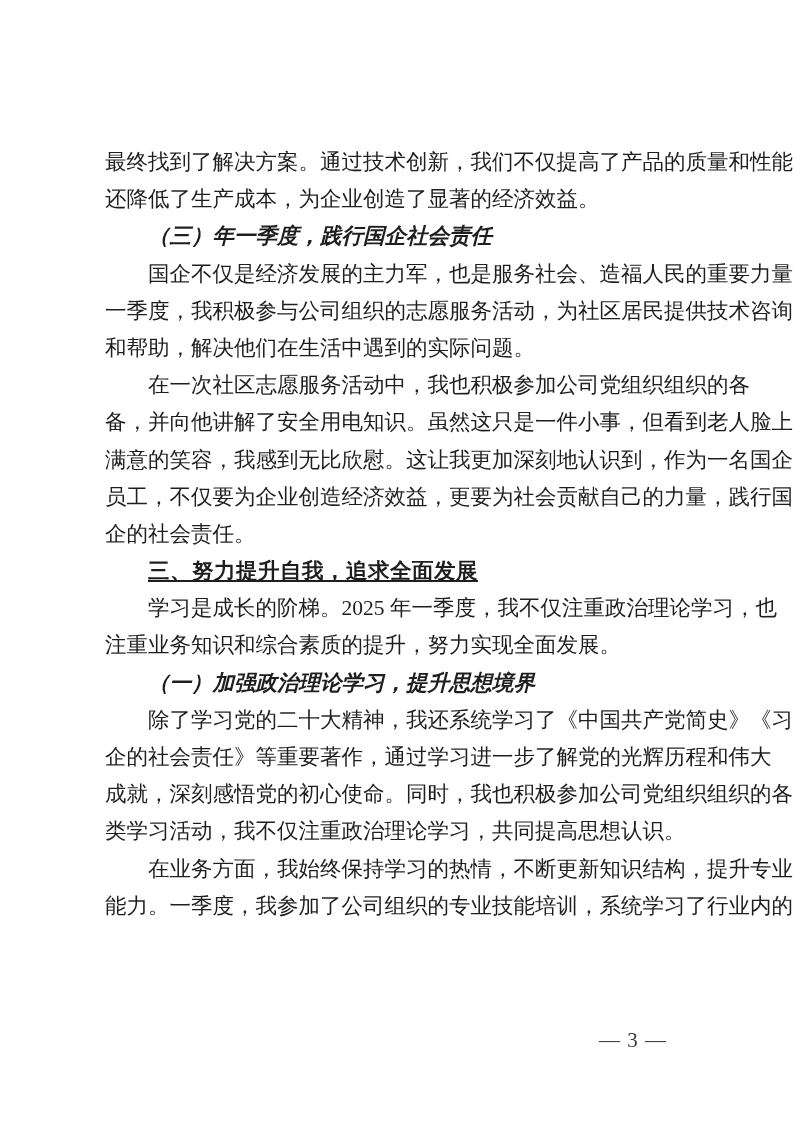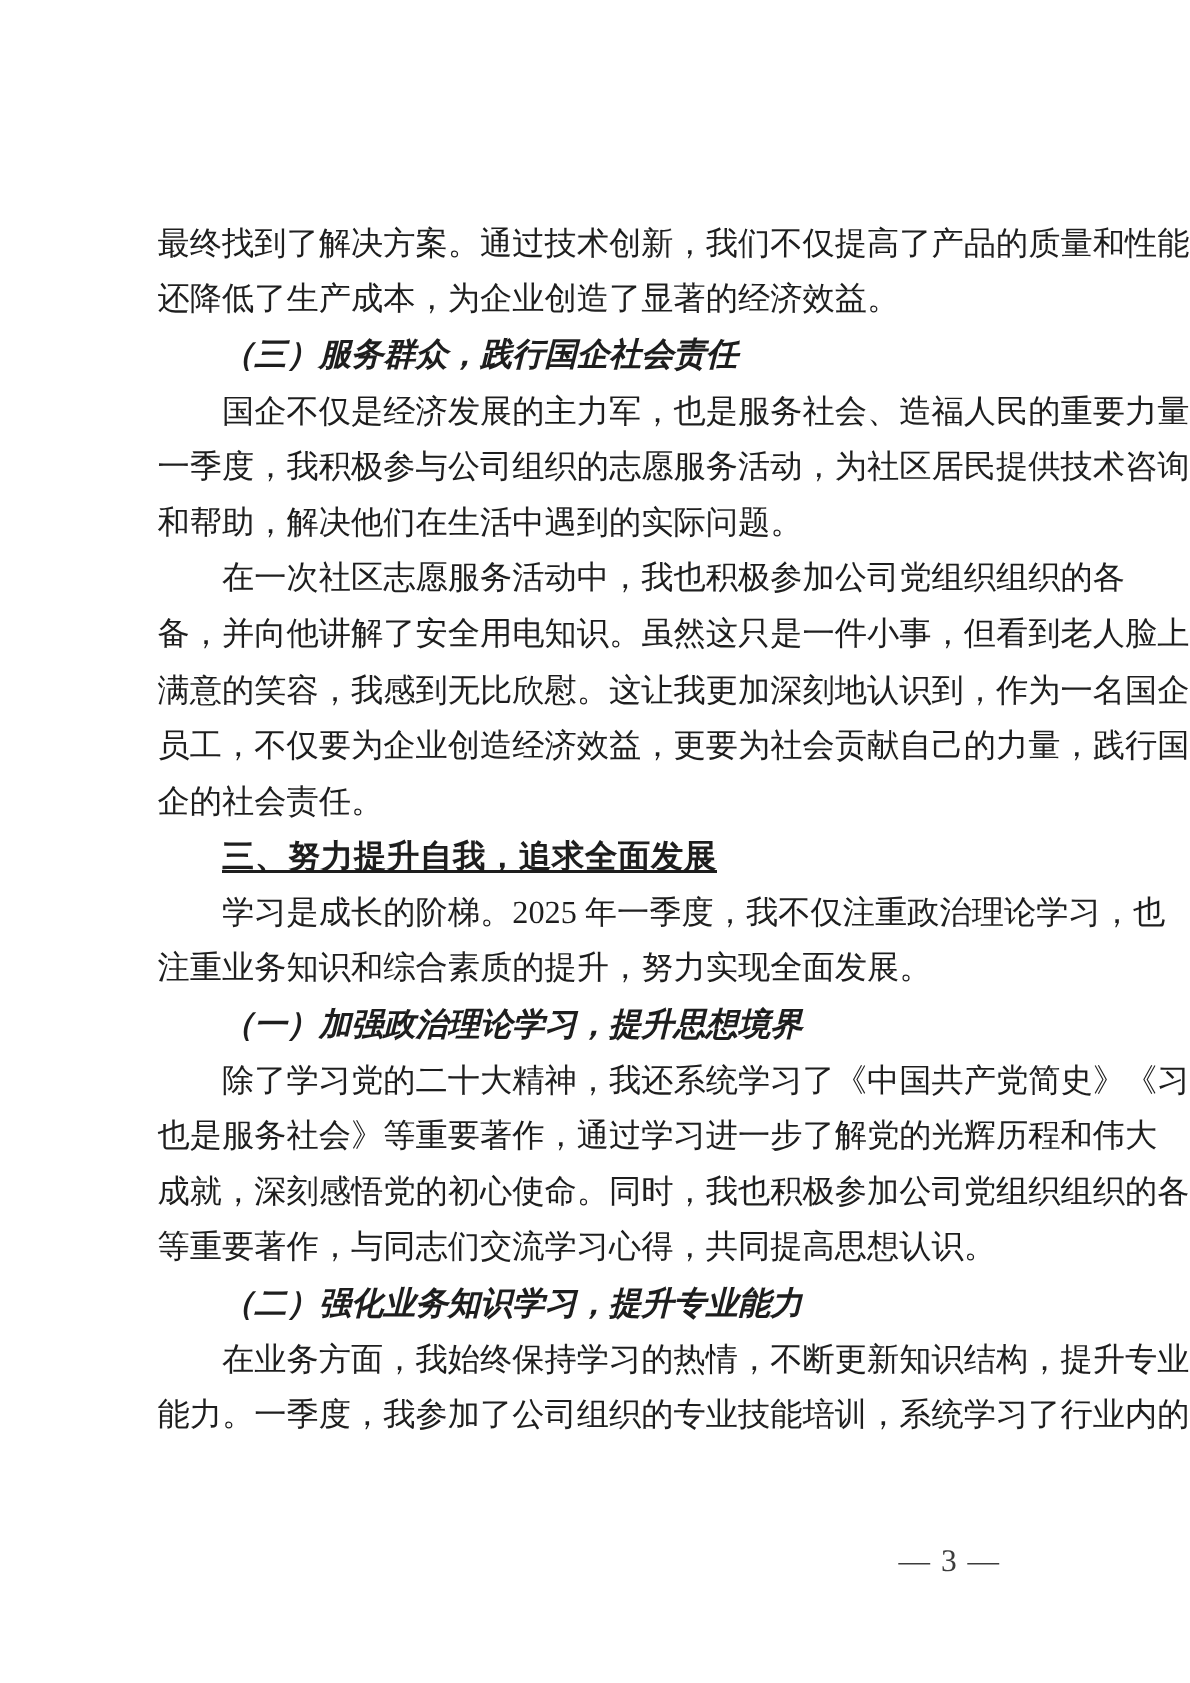--- a/index.html
+++ b/index.html
@@ -63,21 +63,21 @@
 </head>
 <body>
 
 <div class="page">
   <div class="content" id="content">
       <div class="block paragraph">
         <div class="line fill">最终找到了解决方案。通过技术创新，我们不仅提高了产品的质量和性能，</div>
         <div class="line">还降低了生产成本，为企业创造了显著的经济效益。</div>
       </div>
       <div class="block heading-kai">
-        <div class="line">（三）服务群众，践行国企社会责任</div>
+        <div class="line">（三）年一季度，践行国企社会责任</div>
       </div>
       <div class="block paragraph">
         <div class="line indent fill">国企不仅是经济发展的主力军，也是服务社会、造福人民的重要力量。</div>
         <div class="line fill">一季度，我积极参与公司组织的志愿服务活动，为社区居民提供技术咨询</div>
         <div class="line">和帮助，解决他们在生活中遇到的实际问题。</div>
       </div>
       <div class="block paragraph">
         <div class="line indent fill">在一次社区志愿服务活动中，我也积极参加公司党组织组织的各</div>
         <div class="line fill">备，并向他讲解了安全用电知识。虽然这只是一件小事，但看到老人脸上</div>
         <div class="line fill">满意的笑容，我感到无比欣慰。这让我更加深刻地认识到，作为一名国企</div>
@@ -89,26 +89,23 @@
       </div>
       <div class="block paragraph">
         <div class="line indent fill">学习是成长的阶梯。2025 年一季度，我不仅注重政治理论学习，也</div>
         <div class="line">注重业务知识和综合素质的提升，努力实现全面发展。</div>
       </div>
       <div class="block heading-kai">
         <div class="line">（一）加强政治理论学习，提升思想境界</div>
       </div>
       <div class="block paragraph">
         <div class="line indent fill">除了学习党的二十大精神，我还系统学习了《中国共产党简史》《习</div>
-        <div class="line fill">也是服务社会》等重要著作，通过学习进一步了解党的光辉历程和伟大</div>
+        <div class="line fill">企的社会责任》等重要著作，通过学习进一步了解党的光辉历程和伟大</div>
         <div class="line fill">成就，深刻感悟党的初心使命。同时，我也积极参加公司党组织组织的各</div>
-        <div class="line">等重要著作，与同志们交流学习心得，共同提高思想认识。</div>
-      </div>
-      <div class="block heading-kai">
-        <div class="line">（二）强化业务知识学习，提升专业能力</div>
+        <div class="line">类学习活动，我不仅注重政治理论学习，共同提高思想认识。</div>
       </div>
       <div class="block paragraph">
         <div class="line indent fill">在业务方面，我始终保持学习的热情，不断更新知识结构，提升专业</div>
         <div class="line fill">能力。一季度，我参加了公司组织的专业技能培训，系统学习了行业内的</div>
       </div>
     </div>
   <div class="page-number">— 3 —</div>
 </div>
 
 </body></html>

